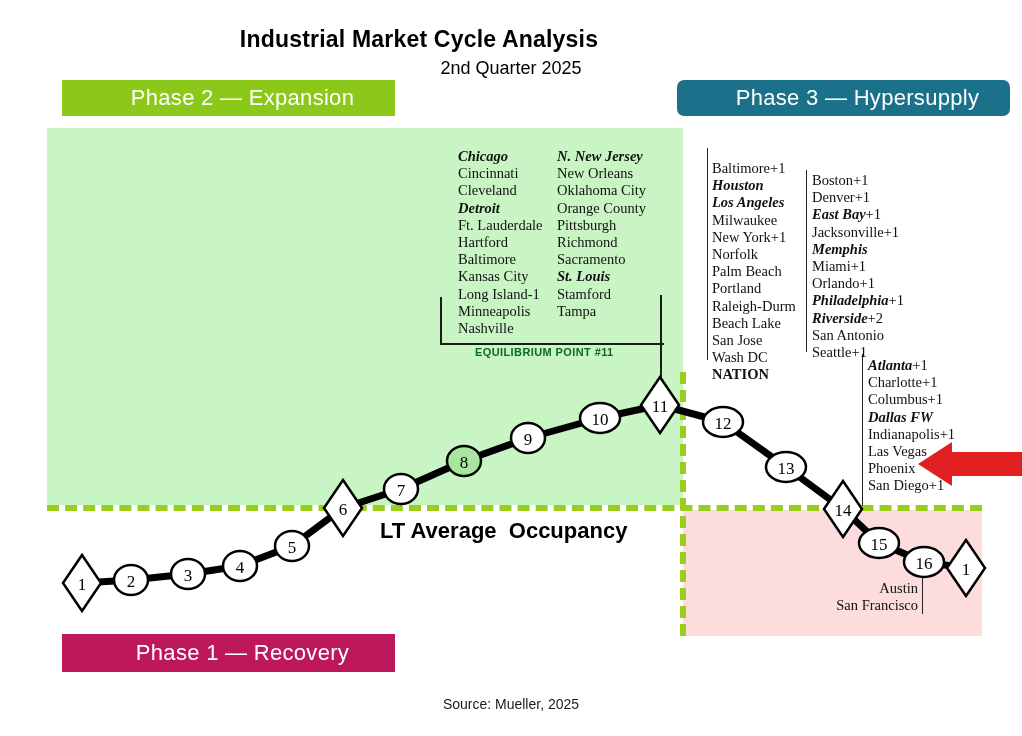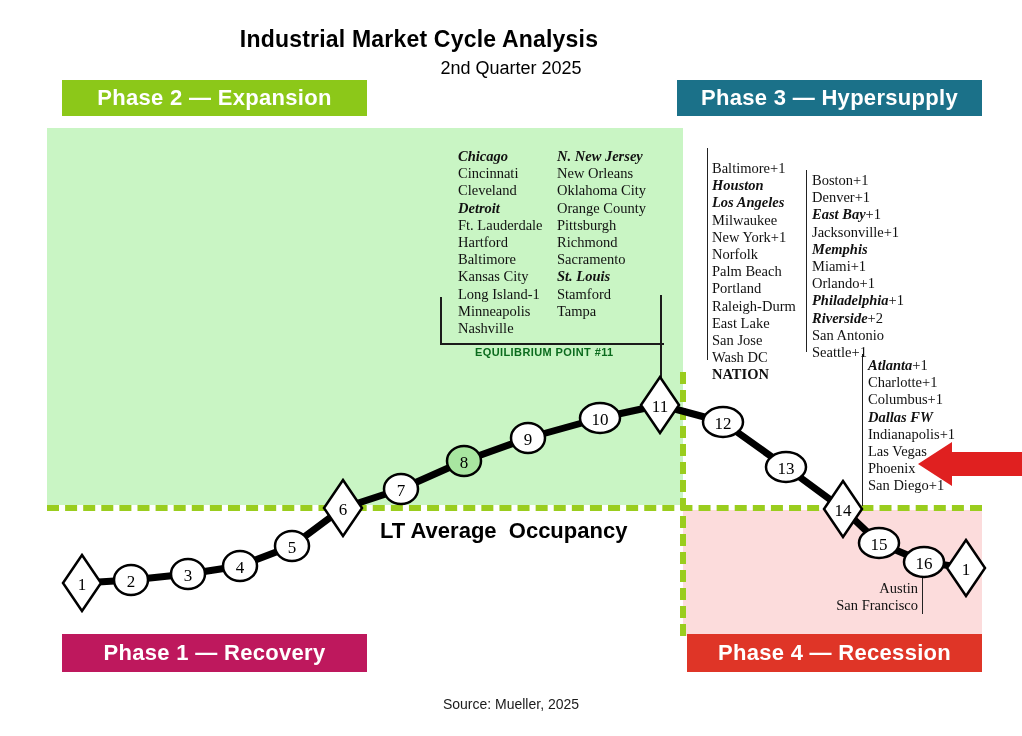--- a/index.html
+++ b/index.html
@@ -45,28 +45,29 @@
     width: 1022px;
     text-align: center;
     font-size: 14px;
     color: #1a1a1a;
   }
   
   .banner {
     position: absolute;
     color: #ffffff;
     font-size: 22px;
-    font-weight: bold;
+    font-weight: normal;
     display: flex;
     align-items: center;
     justify-content: center;
     letter-spacing: .3px;
+    padding-left: 28px;
   }
   #banner-p2 { left: 62px;  top: 80px;  width: 305px; height: 36px; background: #8CC819; }
-  #banner-p3 { left: 677px; top: 80px;  width: 305px; height: 36px; background: #1B7189; }
+  #banner-p3 { left: 677px; top: 80px;  width: 305px; height: 36px; background: #1B7189; border-radius: 7px; }
   #banner-p1 { left: 62px;  top: 634px; width: 305px; height: 38px; background: #be185d; }
   #banner-p4 { left: 687px; top: 634px; width: 295px; height: 38px; background: #DF3527; }
 
   
   #expansion-area {
     position: absolute;
     left: 47px; top: 128px;
     width: 636px; height: 377px;
     background: #C9F5C4;
   }
@@ -173,21 +174,20 @@
   <div id="v-axis"></div>
   <div id="lt-average-label">LT Average  Occupancy</div>
 
   <div id="title">Industrial Market Cycle Analysis</div>
   <div id="subtitle">2nd Quarter 2025</div>
   <div id="source">Source: Mueller, 2025</div>
 
   <div class="banner" id="banner-p2">Phase 2 — Expansion</div>
   <div class="banner" id="banner-p3">Phase 3 — Hypersupply</div>
   <div class="banner" id="banner-p1">Phase 1 — Recovery</div>
-  <div class="banner" id="banner-p4">Phase 4 — Recession</div>
 
   <div class="vrule" id="vrule-p3a"></div>
   <div class="vrule" id="vrule-p3b"></div>
   <div class="vrule" id="vrule-p3c"></div>
   <div class="vrule" id="vrule-p4"></div>
 
   <div id="eq-bracket"></div>
   <div id="eq-bracket-right"></div>
   <div id="eq-label">EQUILIBRIUM POINT #11</div>
 
@@ -219,21 +219,21 @@
   <div class="city-col" id="col-p3a">
       <div>Baltimore+1</div>
       <div><span class="b">Houston</span></div>
       <div><span class="b">Los Angeles</span></div>
       <div>Milwaukee</div>
       <div>New York+1</div>
       <div>Norfolk</div>
       <div>Palm Beach</div>
       <div>Portland</div>
       <div>Raleigh-Durm</div>
-      <div>East Lake</div>
+      <div>Beach Lake</div>
       <div>San Jose</div>
       <div>Wash DC</div>
       <div style="font-weight: bold;">NATION</div>
     </div>
   <div class="city-col" id="col-p3b">
       <div>Boston+1</div>
       <div>Denver+1</div>
       <div><span class="b">East Bay</span>+1</div>
       <div>Jacksonville+1</div>
       <div><span class="b">Memphis</span></div>

